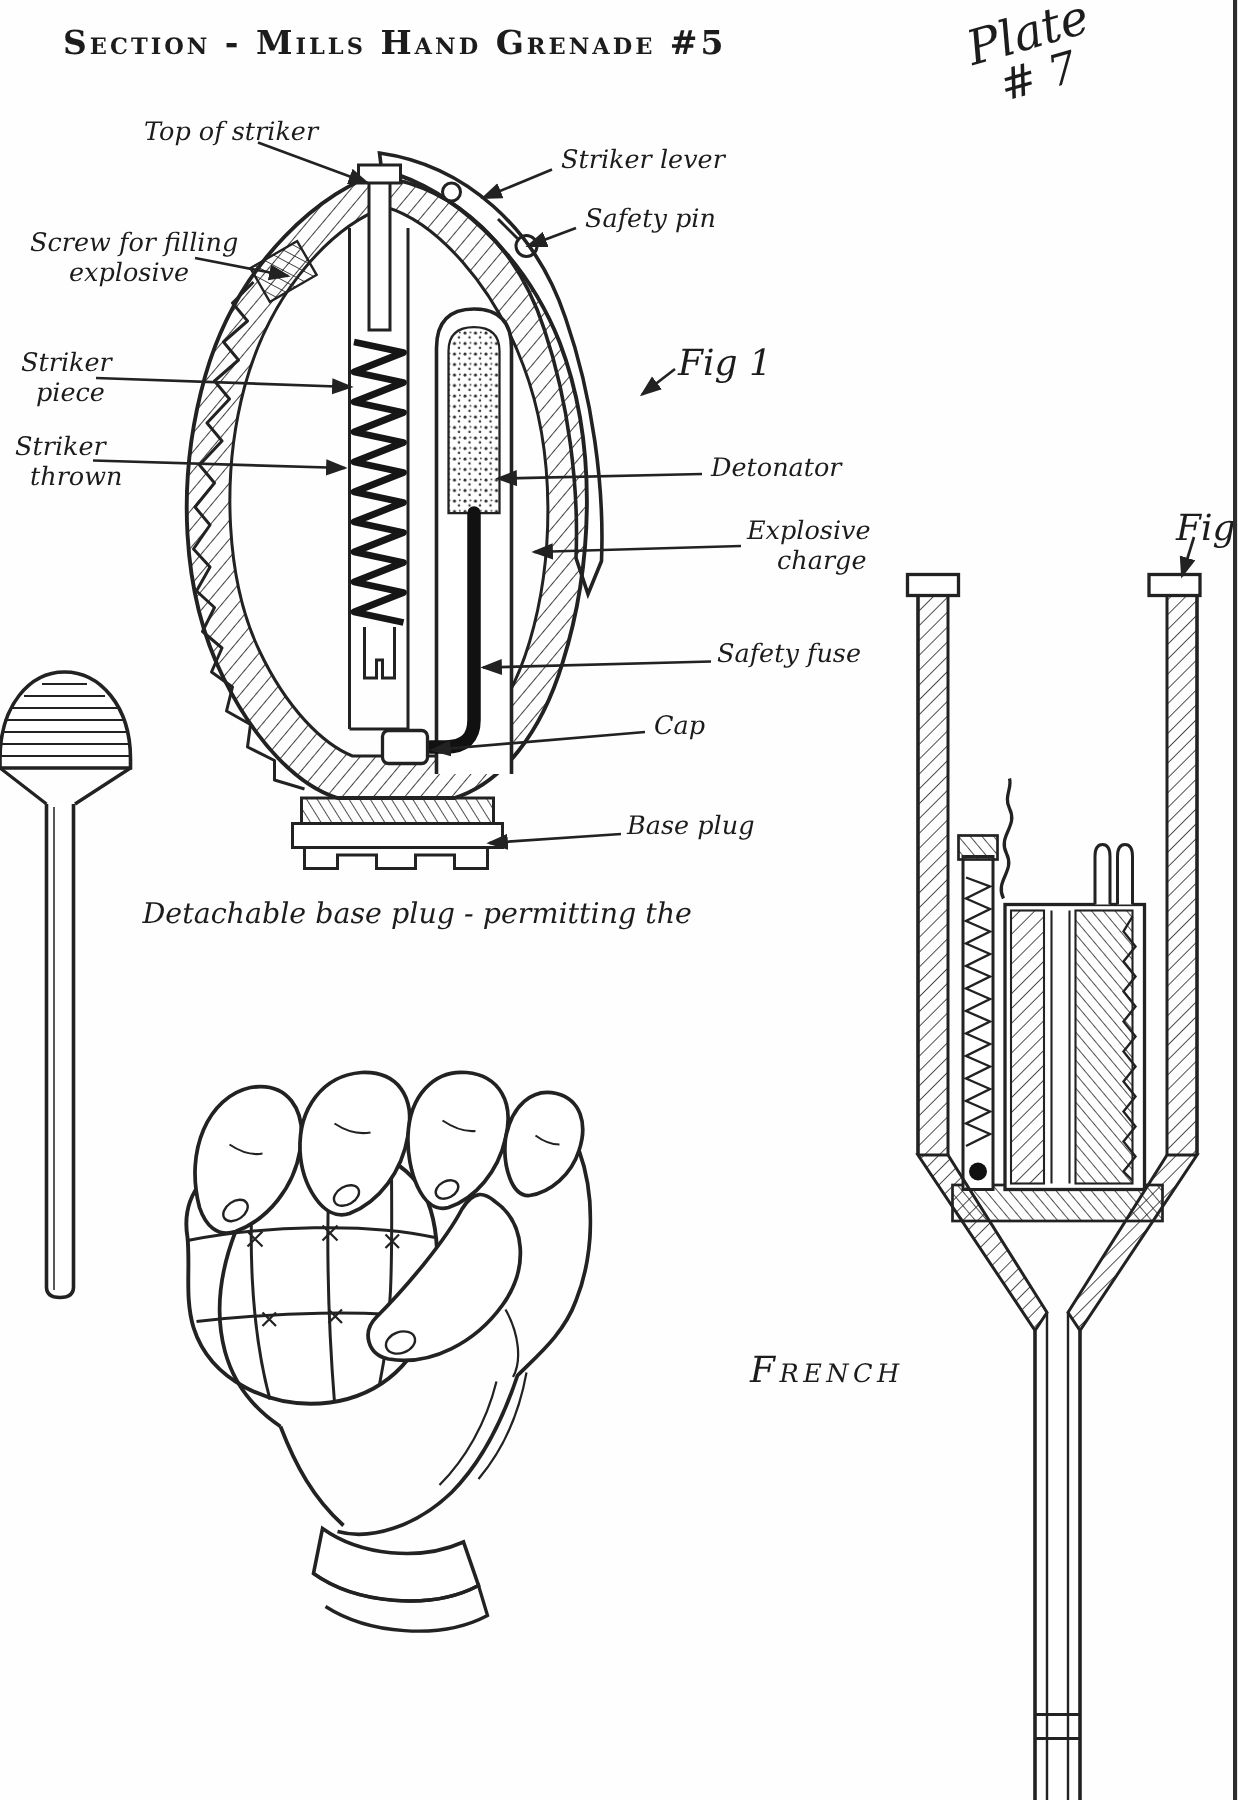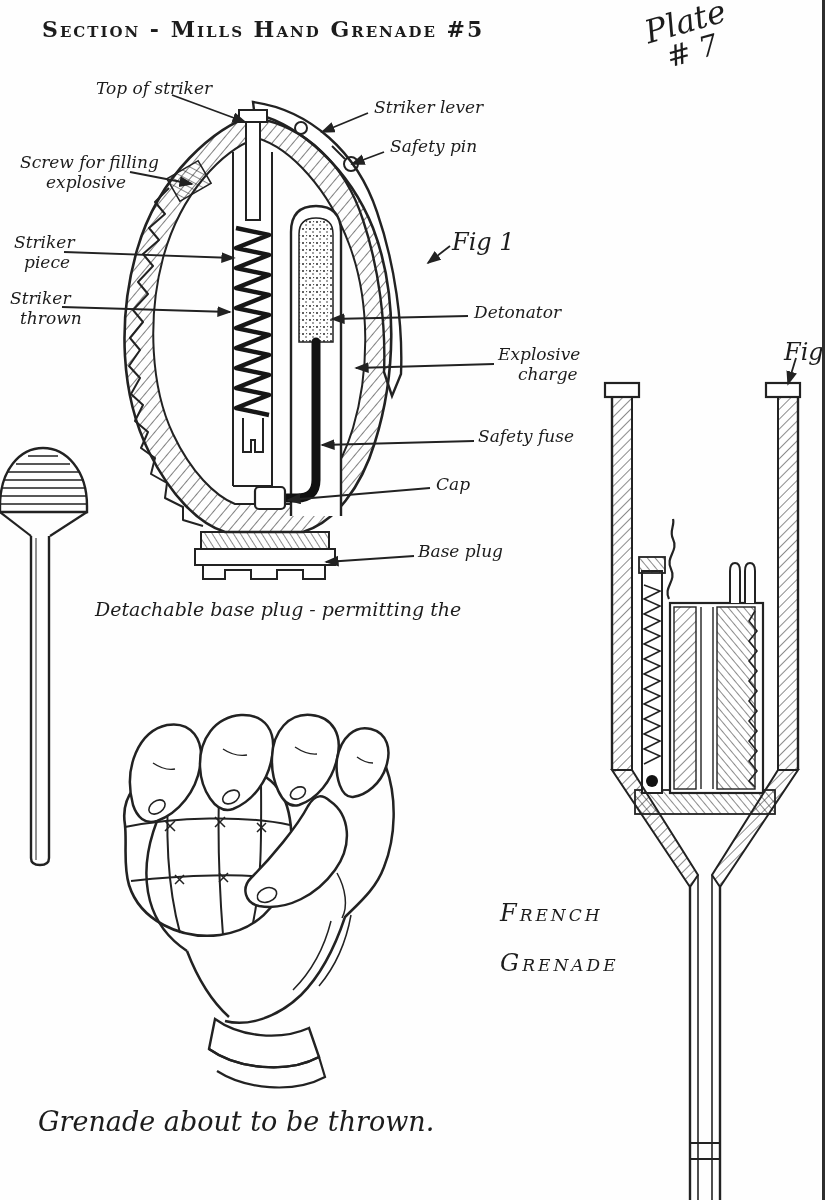--- a/index.html
+++ b/index.html
@@ -250,19 +250,17 @@
   <div class="abs ann" style="left:436px; top:474px;">Cap</div>
   <div class="abs ann" style="left:418px; top:541px;">Base plug</div>
 
   <div class="abs caption" style="left:95px; top:588px;">
     <div>Detachable base plug - permitting the</div>
   </div>
 
   <div class="abs figlabel" style="left:784px; top:338px;">Fig II</div>
   <div class="abs french" style="left:500px; top:888px;">
     <div>French</div>
-    <div>Grenade</div>
-  </div>
-
-  <div class="abs footer-caption" style="left:38px; top:1106px;">Grenade about to be thrown.</div>
+  </div>
+
 
   <div class="abs scan-edge"></div>
 </div>
 
 </body></html>

